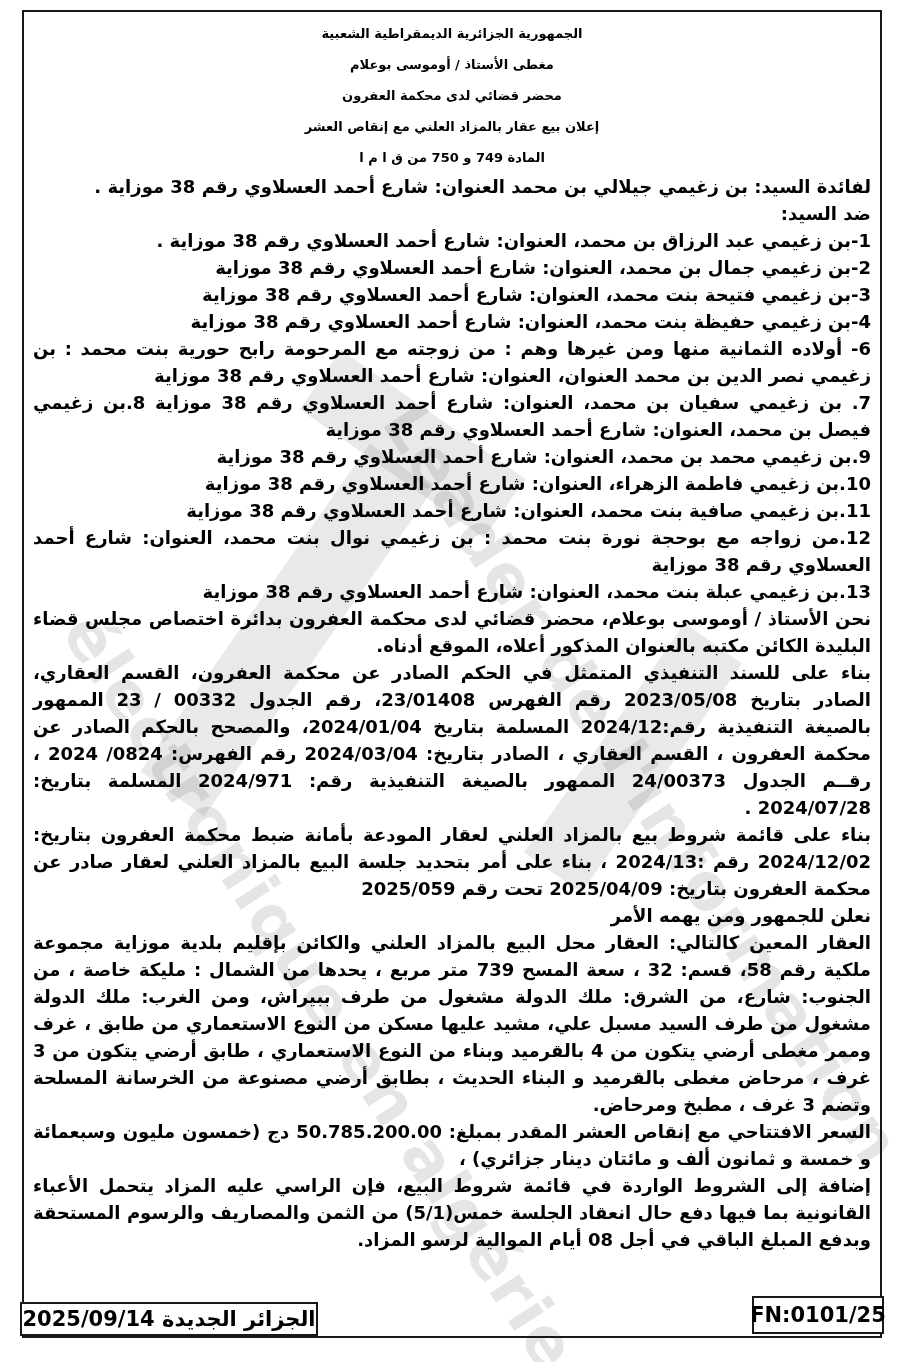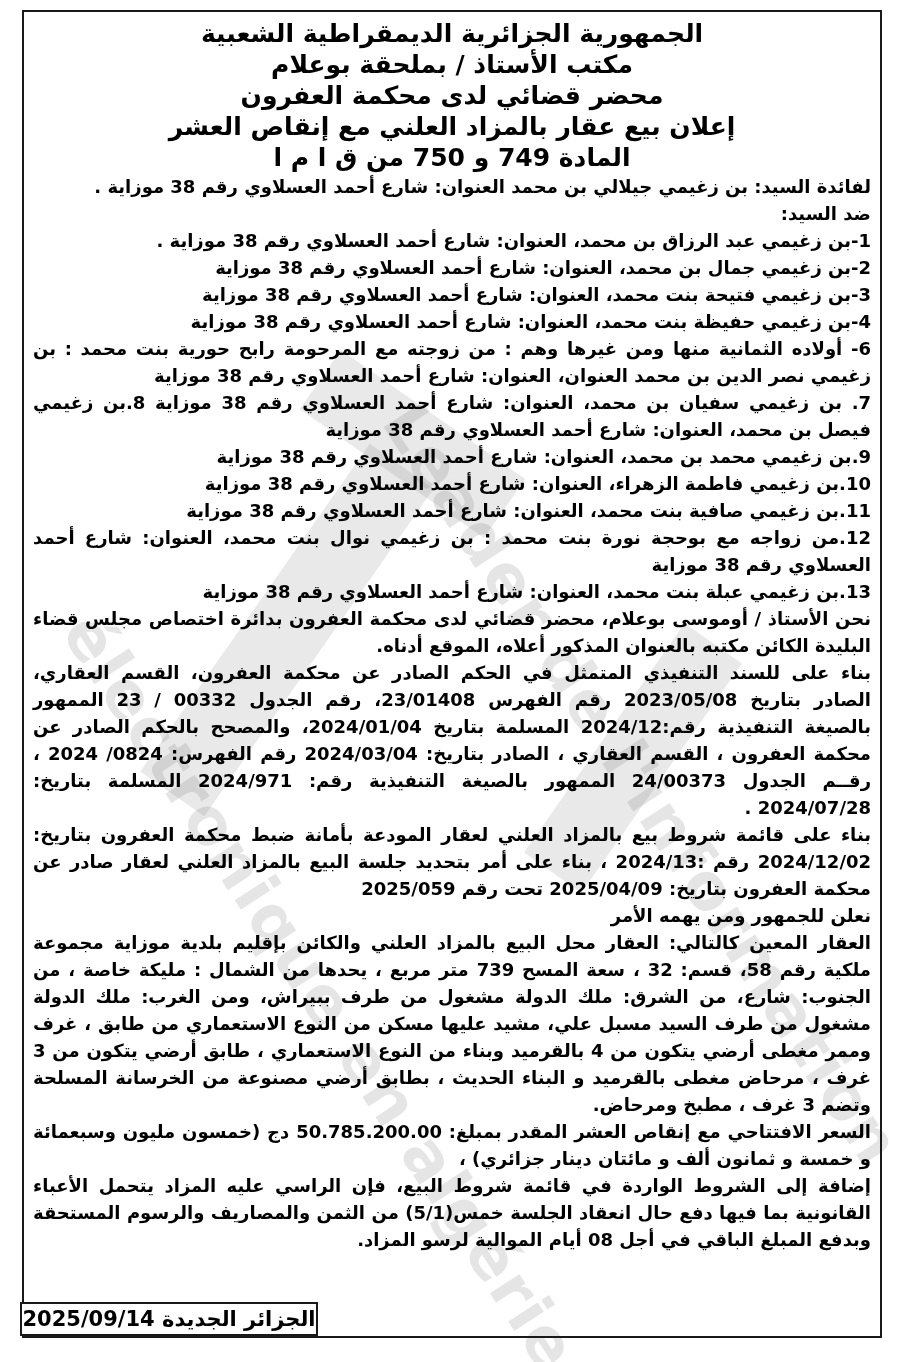--- a/index.html
+++ b/index.html
@@ -36,21 +36,21 @@
     border:2px solid #191919;
     box-sizing:border-box;
     padding:6px 9px 0 9px;
     z-index:1;
     background:transparent;
   }
   .hline{
     direction:rtl;
     text-align:center;
     font-weight:bold;
-    font-size:25px;
+    font-size:13px;
     line-height:31px;
   }
   .para{
     direction:rtl;
     text-align:justify;
     font-weight:bold;
     font-size:18px;
     line-height:27px;
   }
   
@@ -91,21 +91,21 @@
     <div class="wm-shape s2"></div>
     <div class="wm-shape s3"></div>
     <div class="wm-text t1">Leader de l'information</div>
     <div class="wm-text t2">électronique en algérie</div>
   </div>
 
   <div class="frame">
 
     <div>
       <div class="hline">الجمهورية الجزائرية الديمقراطية الشعبية</div>
-      <div class="hline">مكتب الأستاذ / بملحقة بوعلام</div>
+      <div class="hline">مغطى الأستاذ / أوموسى بوعلام</div>
       <div class="hline">محضر قضائي لدى محكمة العفرون</div>
       <div class="hline">إعلان بيع عقار بالمزاد العلني مع إنقاص العشر</div>
       <div class="hline">المادة 749 و 750 من ق ا م ا</div>
     </div>
 
     <div>
       <div class="para">لفائدة السيد: بن زغيمي جيلالي بن محمد العنوان: شارع أحمد العسلاوي رقم 38 موزاية .</div>
       <div class="para">ضد السيد:</div>
       <div class="para">1-بن زغيمي عبد الرزاق بن محمد، العنوان: شارع أحمد العسلاوي رقم 38 موزاية .</div>
       <div class="para">2-بن زغيمي جمال بن محمد، العنوان: شارع أحمد العسلاوي رقم 38 موزاية</div>
@@ -124,14 +124,15 @@
       <div class="para">نعلن للجمهور ومن يهمه الأمر</div>
       <div class="para">العقار المعين كالتالي: العقار محل البيع بالمزاد العلني والكائن بإقليم بلدية موزاية مجموعة ملكية رقم 58، قسم: 32 ، سعة المسح 739 متر مربع ، يحدها من الشمال : مليكة خاصة ، من الجنوب: شارع، من الشرق: ملك الدولة مشغول من طرف ببيراش، ومن الغرب: ملك الدولة مشغول من طرف السيد مسبل علي، مشيد عليها مسكن من النوع الاستعماري من طابق ، غرف وممر مغطى أرضي يتكون من 4 بالقرميد  وبناء من النوع الاستعماري ، طابق أرضي يتكون من 3 غرف ، مرحاض مغطى بالقرميد و البناء الحديث ، بطابق أرضي مصنوعة من الخرسانة المسلحة وتضم 3 غرف ، مطبخ ومرحاض.</div>
       <div class="para">السعر الافتتاحي مع إنقاص العشر المقدر بمبلغ: 50.785.200.00 دج (خمسون مليون وسبعمائة و خمسة و ثمانون ألف و مائتان دينار جزائري) ،</div>
       <div class="para">إضافة إلى الشروط الواردة في قائمة شروط البيع، فإن الراسي عليه المزاد يتحمل الأعباء القانونية بما فيها دفع حال انعقاد الجلسة خمس(5/1) من الثمن والمصاريف والرسوم المستحقة وبدفع المبلغ الباقي في أجل 08 أيام الموالية لرسو المزاد.</div>
 
     </div>
 
   </div>
 
   <div class="date-box">الجزائر الجديدة 2025/09/14</div>
+  <div class="fn-box">FN:0101/25</div>
 
 </div>
 
 </body></html>

